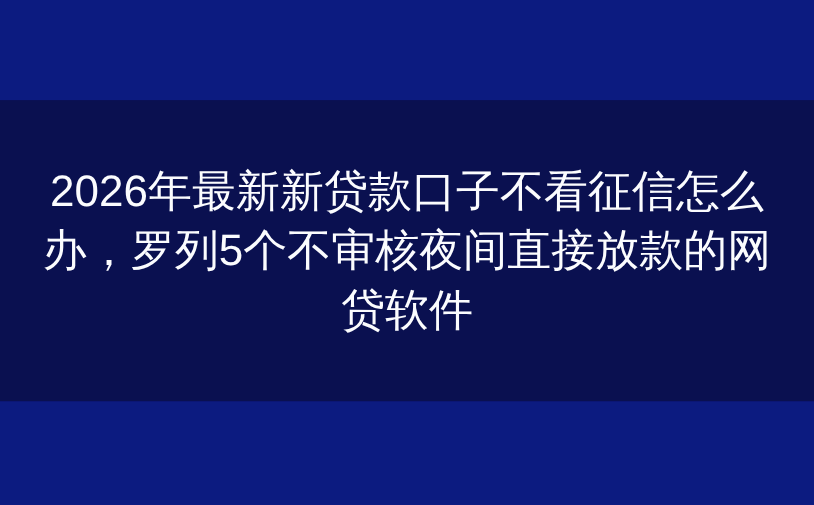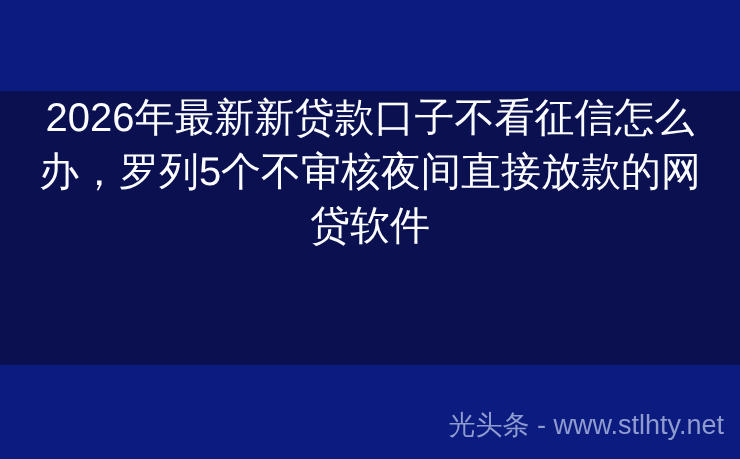--- a/index.html
+++ b/index.html
@@ -43,21 +43,21 @@
   }
 
   
   #title-block {
     position: absolute;
     left: 0;
     top: 91px;
     width: 740px;
     height: 274px;
     display: flex;
-    align-items: flex-start;
+    align-items: center;
     justify-content: center;
     box-sizing: border-box;
     padding: 0 34px;
   }
   #title-text {
     width: 100%;
     text-align: center;
     color: #fbfcfe;
     font-family: "Liberation Sans", "DejaVu Sans", sans-serif;
     font-size: 40px;
@@ -89,15 +89,14 @@
 <div id="banner">
 
   <div class="band band-top"></div>
   <div class="band band-middle"></div>
   <div class="band band-bottom"></div>
 
   <div id="title-block">
     <div id="title-text">2026年最新新贷款口子不看征信怎么办，罗列5个不审核夜间直接放款的网贷软件</div>
   </div>
 
-  <div id="watermark">光头条 - www.stlhty.net</div>
 
 </div>
 
 </body></html>

